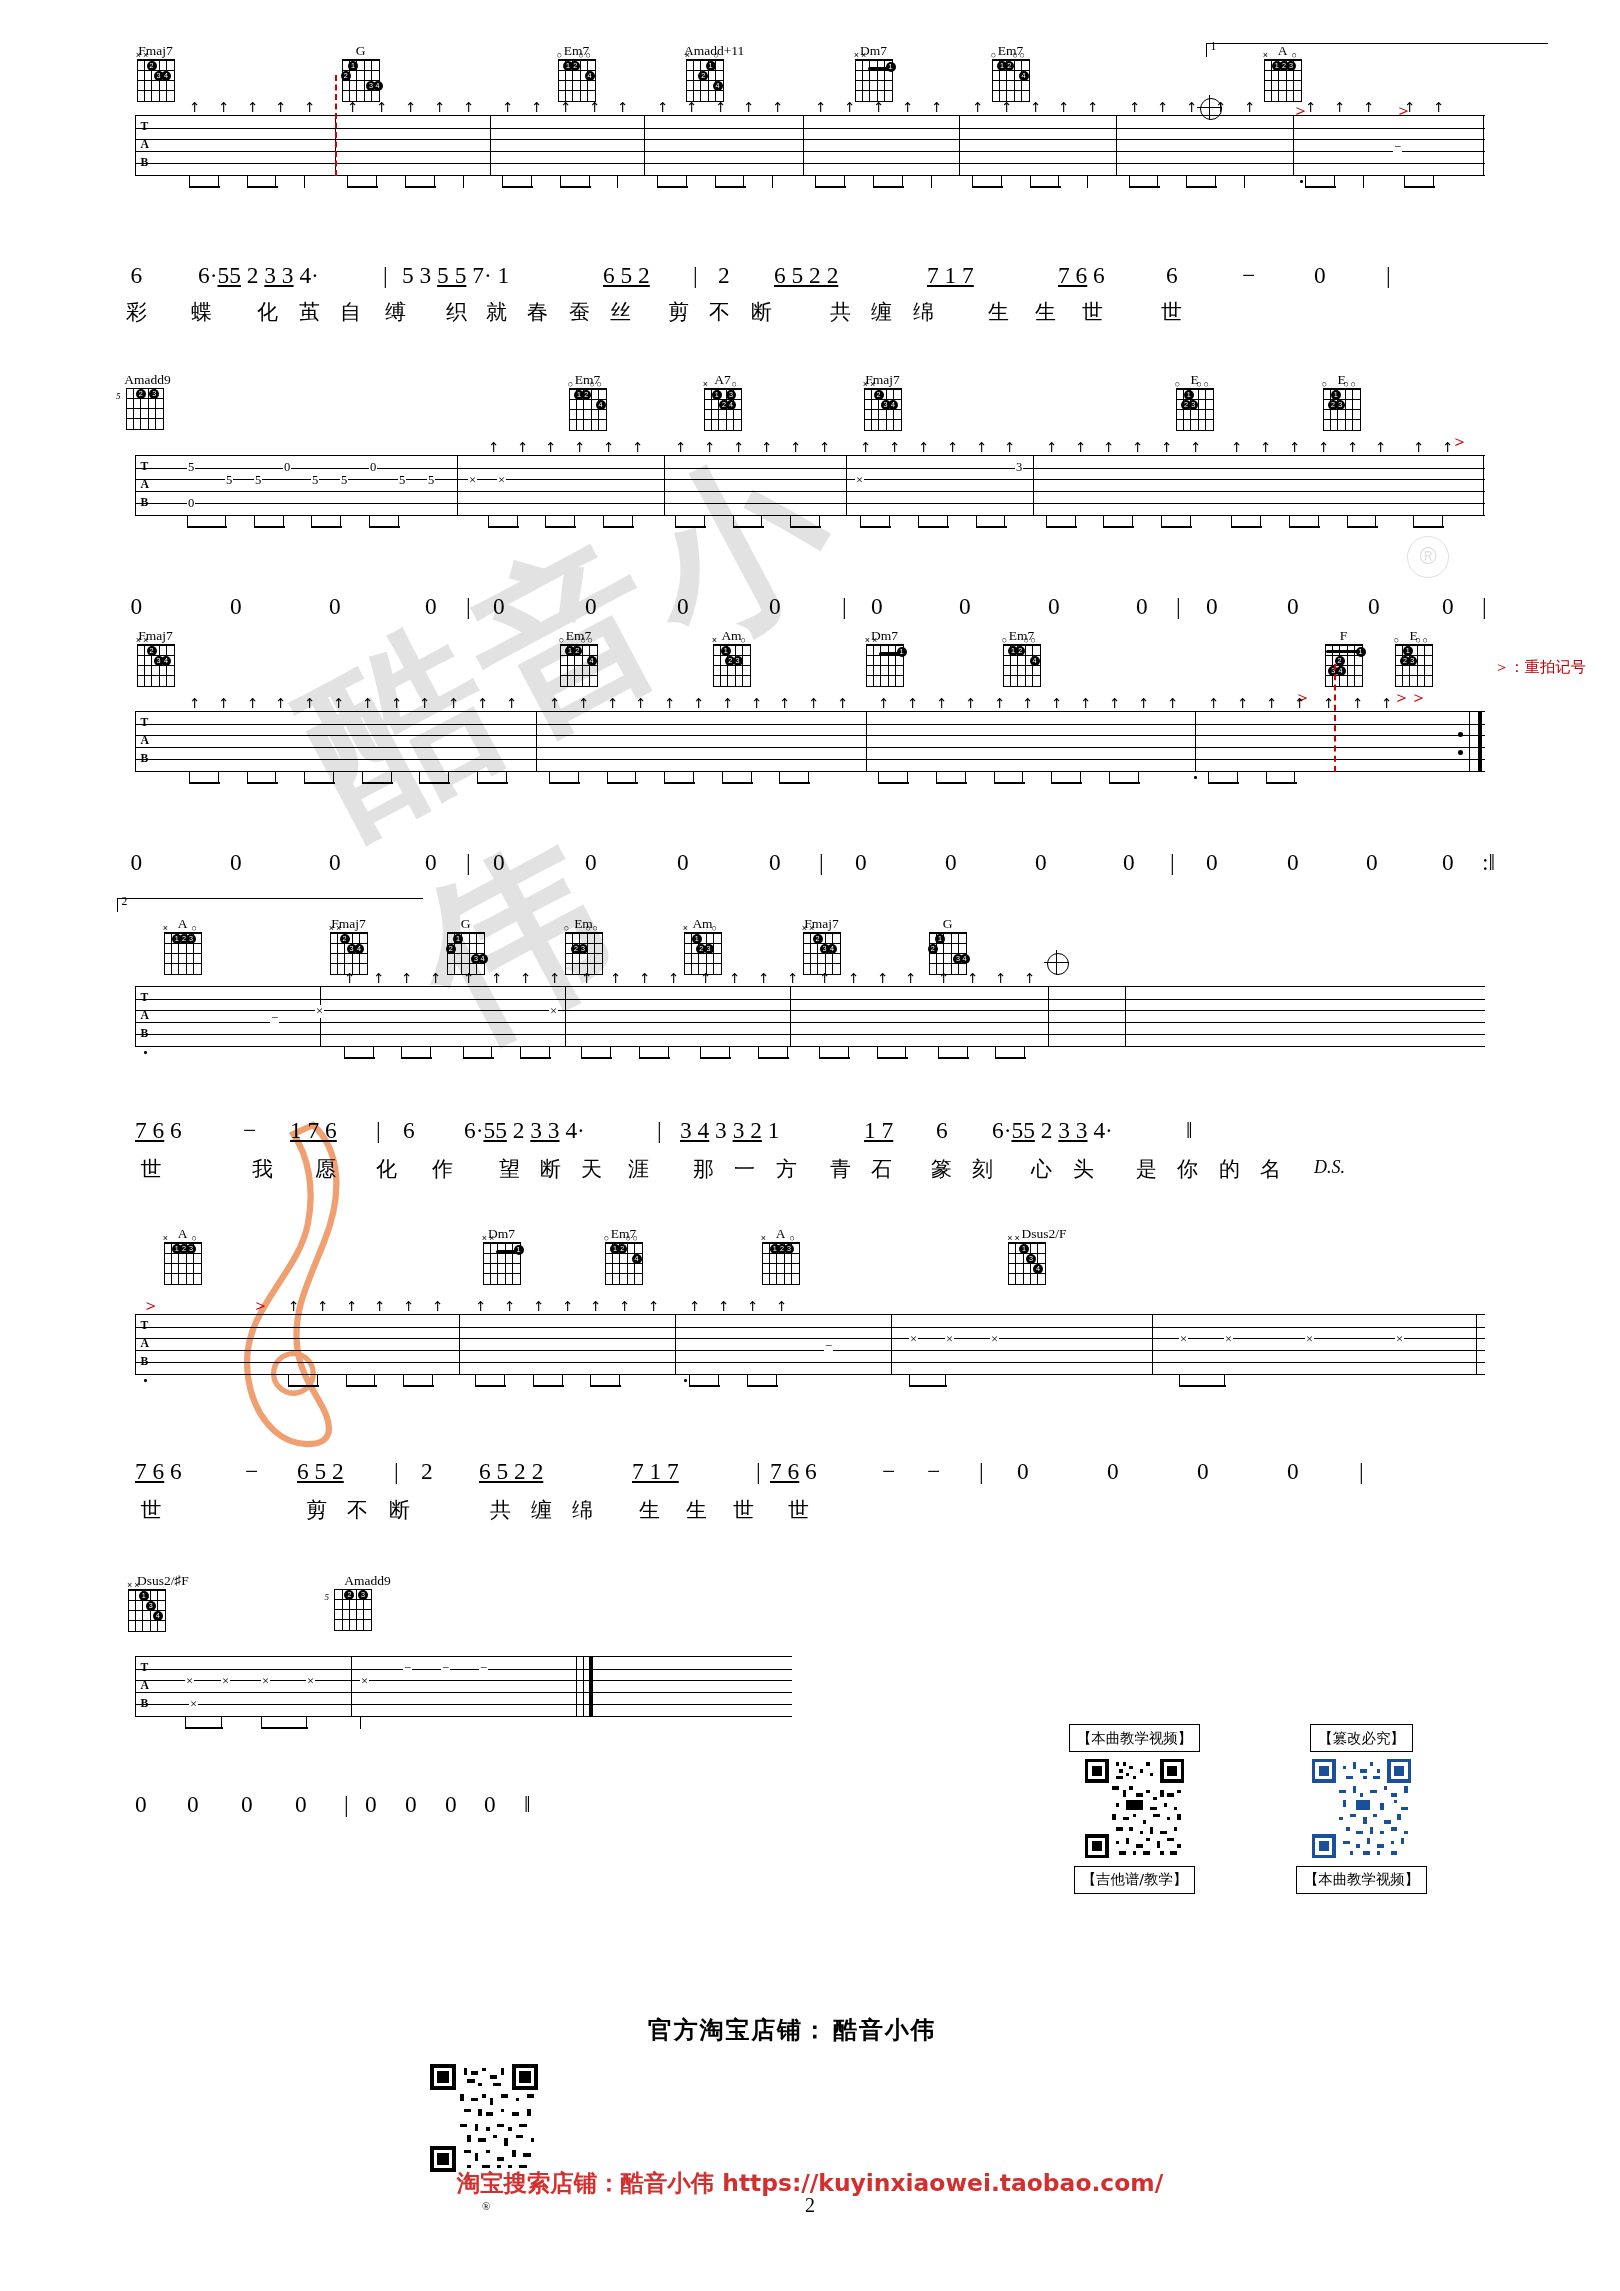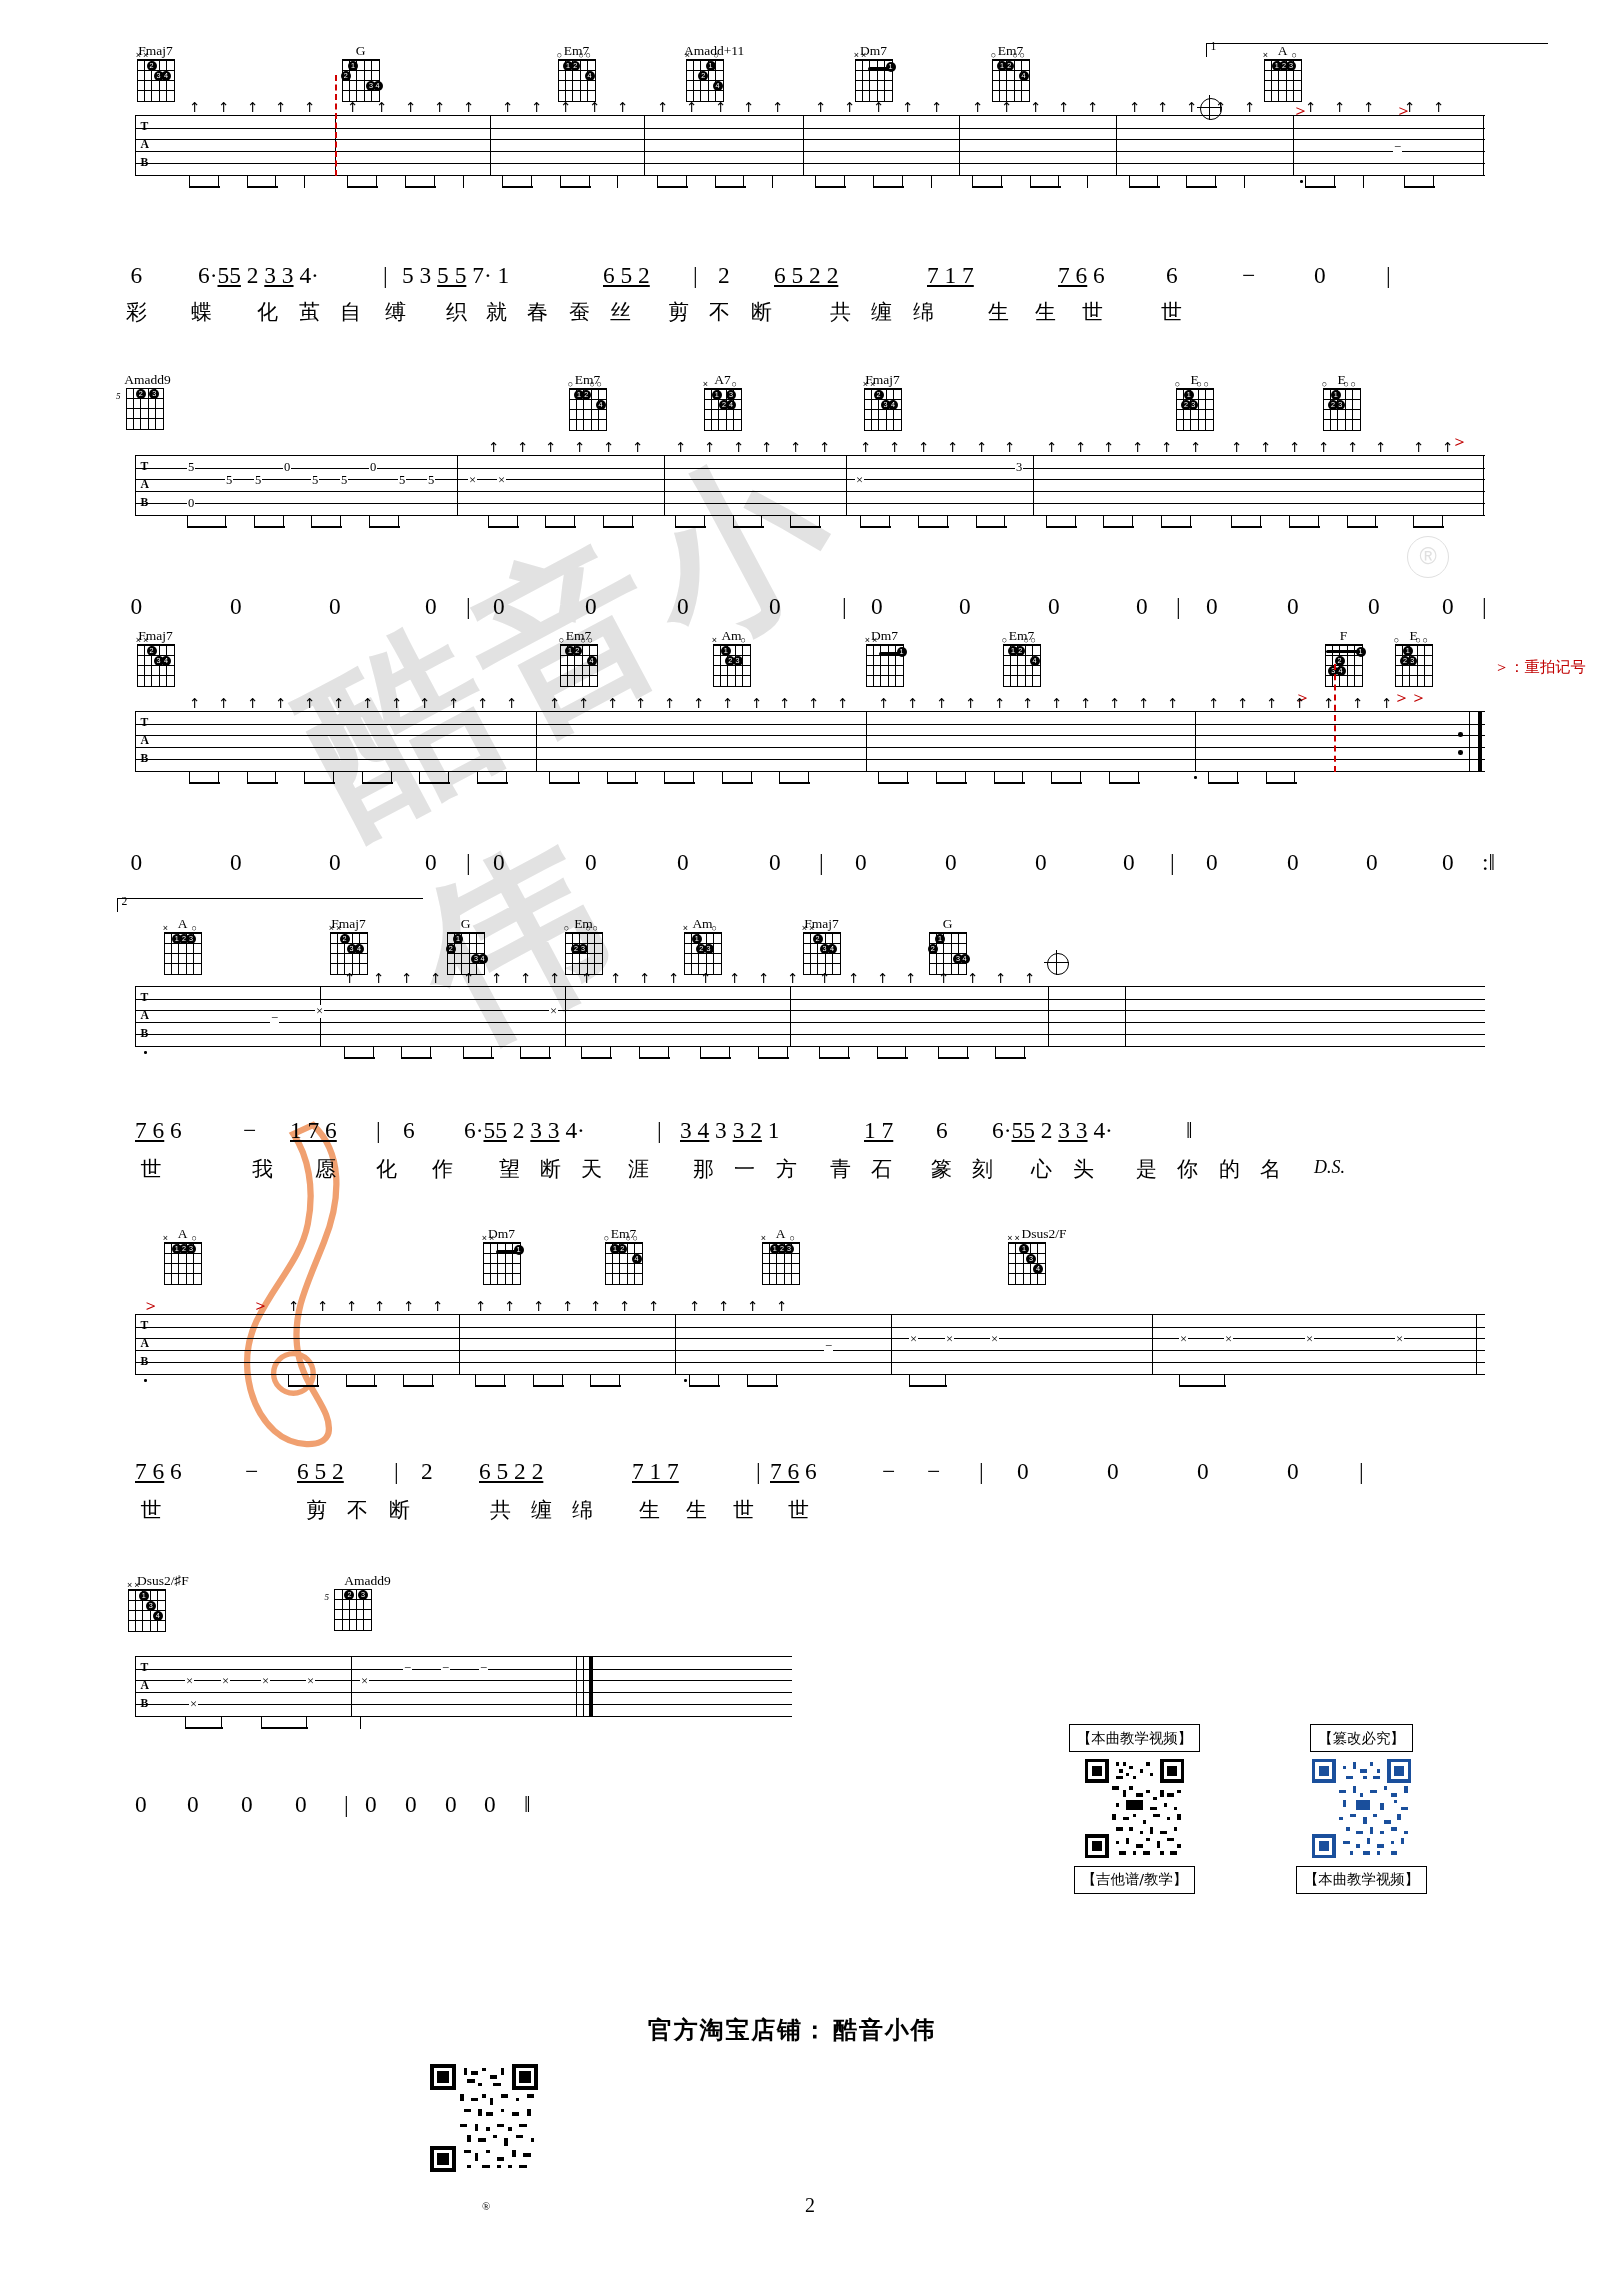--- a/index.html
+++ b/index.html
@@ -1721,17 +1721,18 @@
             <rect x="14" y="27" width="2" height="1"></rect>
           <rect x="18" y="27" width="1" height="1"></rect>
             <rect x="21" y="27" width="1" height="1"></rect>
           <rect x="24" y="27" width="2" height="1"></rect>
         </g>
       </svg>
     </div>
   </div>
 
 
+  <div class="footline f1" style="top:2167px;">淘宝搜索店铺：酷音小伟 https://kuyinxiaowei.taobao.com/</div>
   <div class="regmark" style="left:482px;top:2200px;">®</div>
   <div class="pgnum" style="top:2194px;">2</div>
 
 </div>
 
 
 </body></html>

